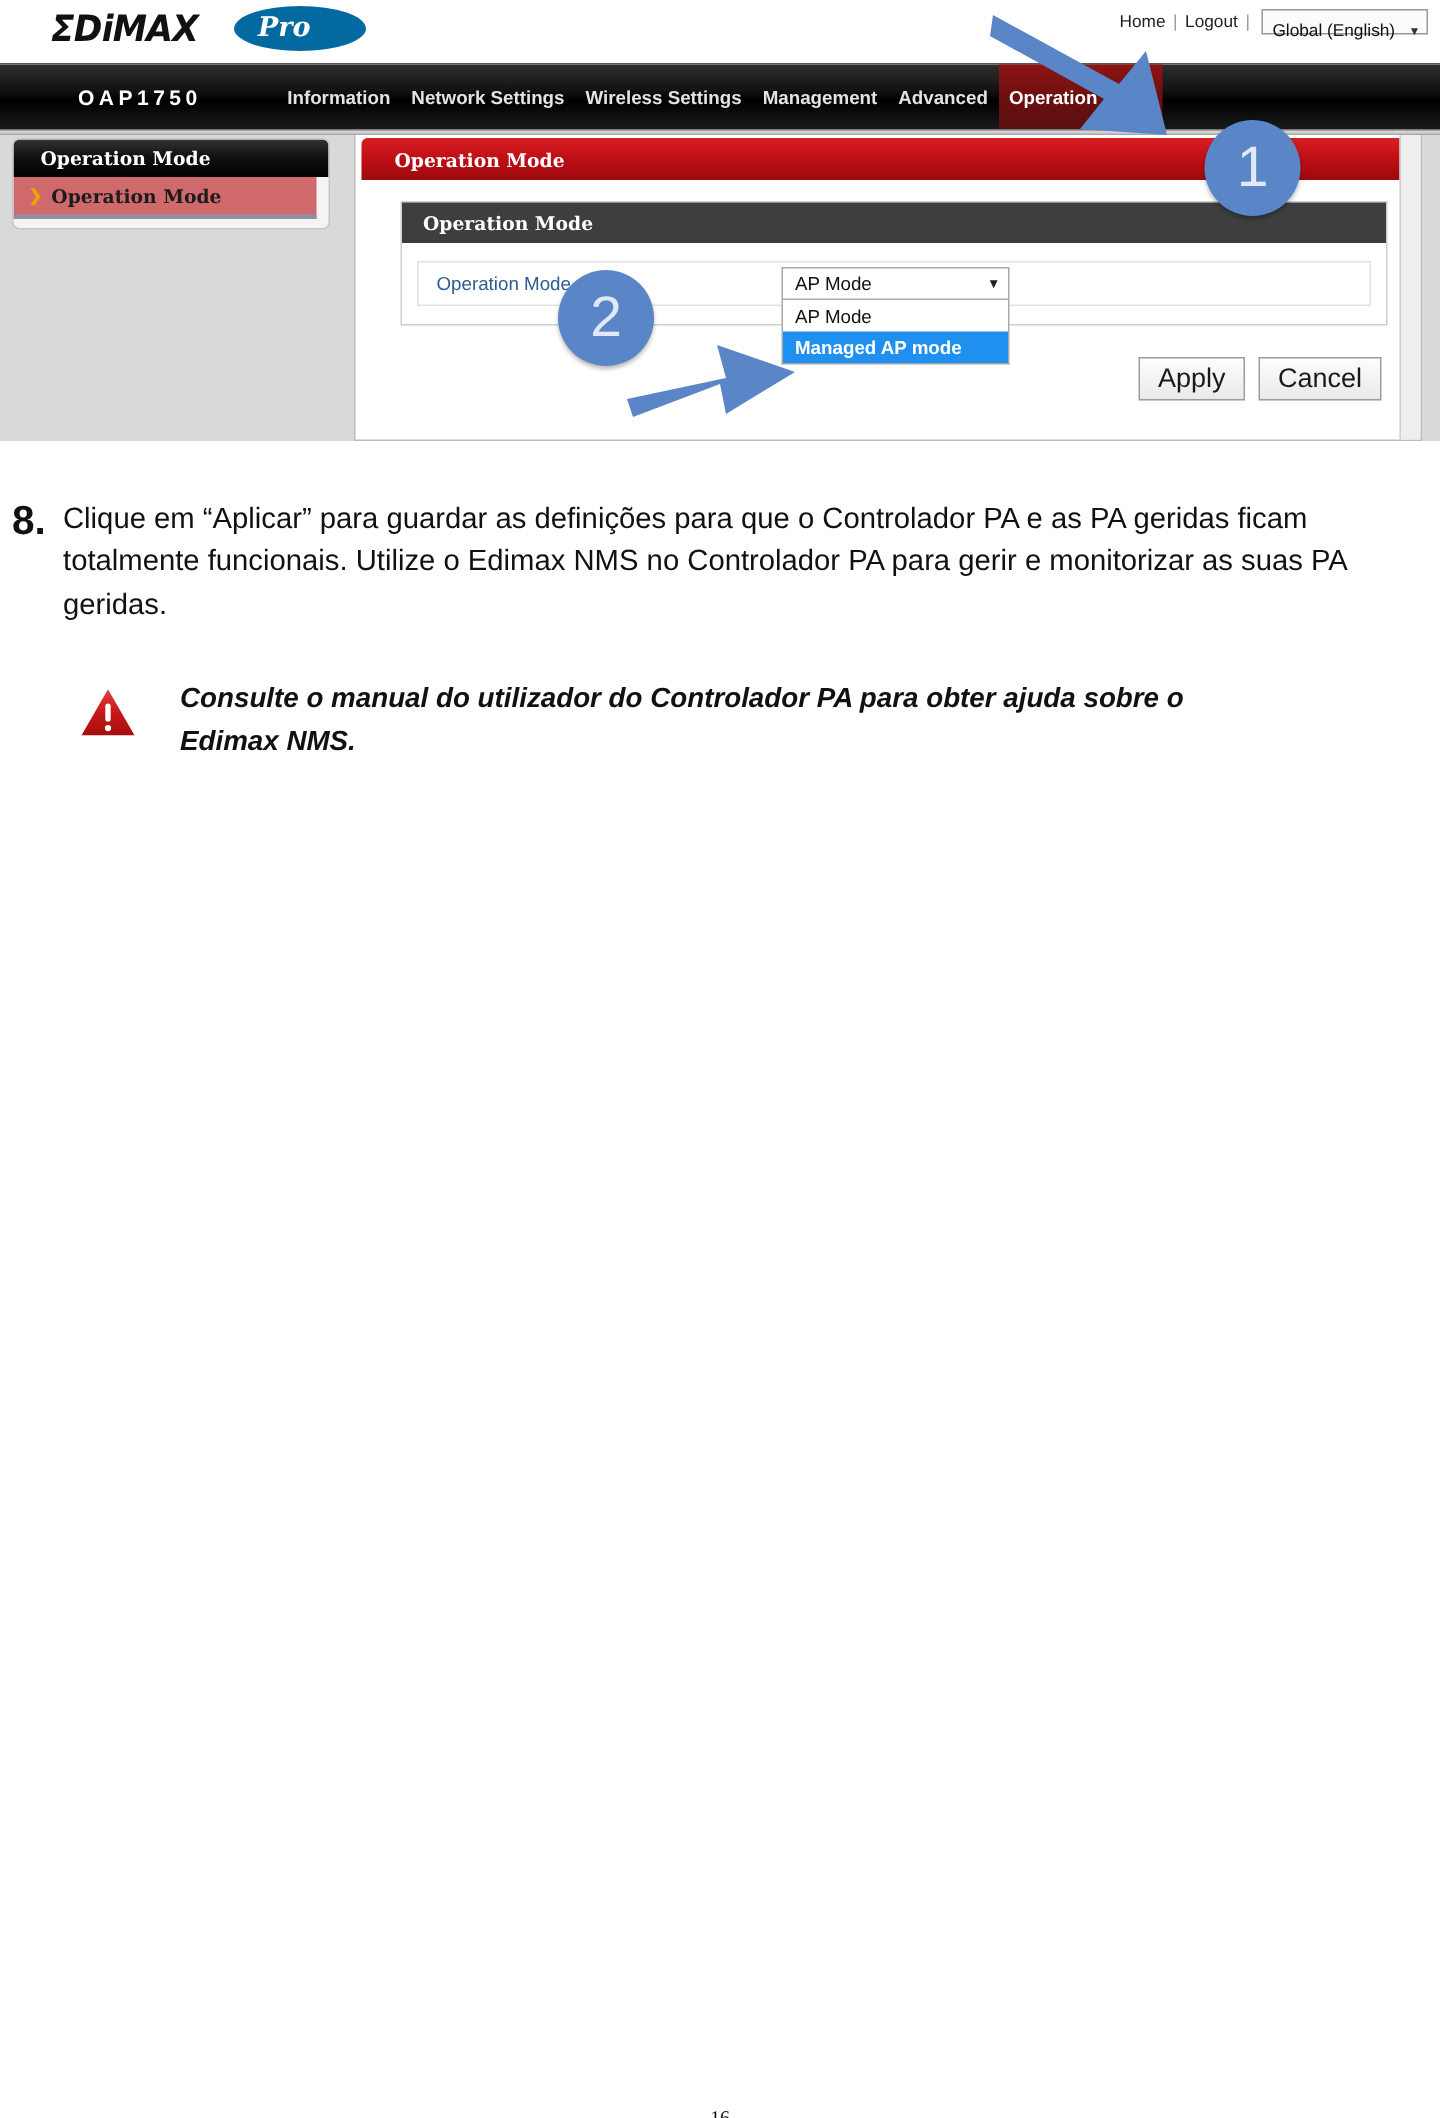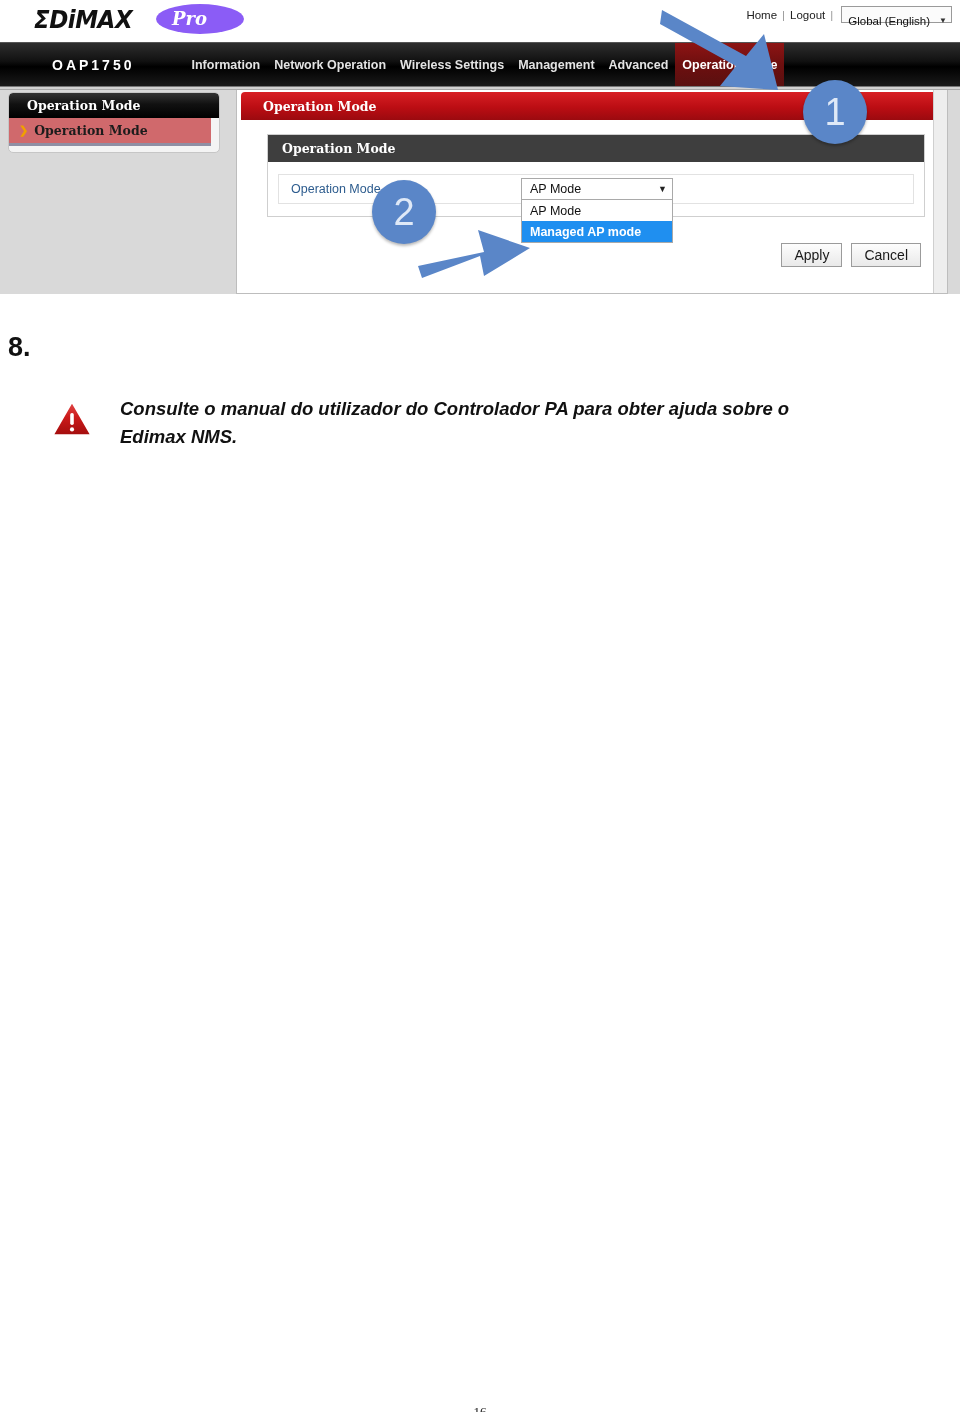--- a/index.html
+++ b/index.html
@@ -41,21 +41,21 @@
     font-weight: bold;
     font-size: 23px;
     letter-spacing: -0.5px;
     color: #111111;
     font-style: italic;
     transform: scaleY(1.05);
   }
   .logo-pro {
     position: absolute; left: 122px; top: 2px;
     width: 88px; height: 30px;
-    background: #8b5cf6;
+    background: #0369a1;
     border-radius: 50%;
     text-decoration: underline;
   }
   .logo-pro span {
     position: absolute; left: 16px; top: 4px;
     color: #ffffff;
     font-family: "DejaVu Serif", serif;
     font-weight: bold; font-style: italic;
     font-size: 18px;
   }
@@ -245,21 +245,21 @@
     font-weight: bold;
   }
 
   .btnrow {
     position: absolute; right: 26px; bottom: 26px;
     display: flex; gap: 9px;
   }
   .btn {
     border: 1px solid #9b9b9b;
     background: linear-gradient(to bottom,#fdfdfd,#e9e9e9);
-    font-size: 14px;
+    font-size: 18px;
     color: #1a1a1a;
     padding: 3px 12px;
   }
 
   .scrollbar {
     position: absolute; right: 0; top: 0;
     width: 14px; height: 204px;
     background: #eeeeee;
     border-left: 1px solid #cfcfcf;
   }
@@ -362,21 +362,21 @@
           <span>Global (English)</span>
           <span class="caret">▼</span>
         </div>
       </div>
     </div>
 
     <div class="navbar">
       <div class="model">OAP1750</div>
       <div class="navitems">
         <div class="navitem">Information</div>
-        <div class="navitem">Network Operation</div>
+        <div class="navitem">Network Settings</div>
         <div class="navitem">Wireless Settings</div>
         <div class="navitem">Management</div>
         <div class="navitem">Advanced</div>
         <div class="navitem active">Operation Mode</div>
       </div>
     </div>
     <div class="navrule"></div>
 
     <div class="shotbody">
 
@@ -427,20 +427,21 @@
       <path d="M0 44 L66 30 L60 8 L112 26 L66 54 L62 34 L4 56 Z" fill="#5a86c8"></path>
     </svg>
 
     <div class="circle" id="circle1">1</div>
     <div class="circle" id="circle2">2</div>
   </div>
 
   <div class="doc">
     <div class="step">
       <div class="step-num">8.</div>
+      <div class="step-text">Clique em “Aplicar” para guardar as definições para que o Controlador PA e as PA geridas ficam totalmente funcionais. Utilize o Edimax NMS no Controlador PA para gerir e monitorizar as suas PA geridas.</div>
     </div>
 
     <div class="note">
       <svg class="warn-icon" width="40" height="36" viewBox="0 0 40 36">
         <defs>
           <linearGradient id="wg" x1="0" y1="0" x2="0" y2="1">
             <stop offset="0%" stop-color="#e24a4a"></stop>
             <stop offset="45%" stop-color="#cc1a1a"></stop>
             <stop offset="100%" stop-color="#a30d0d"></stop>
           </linearGradient>

